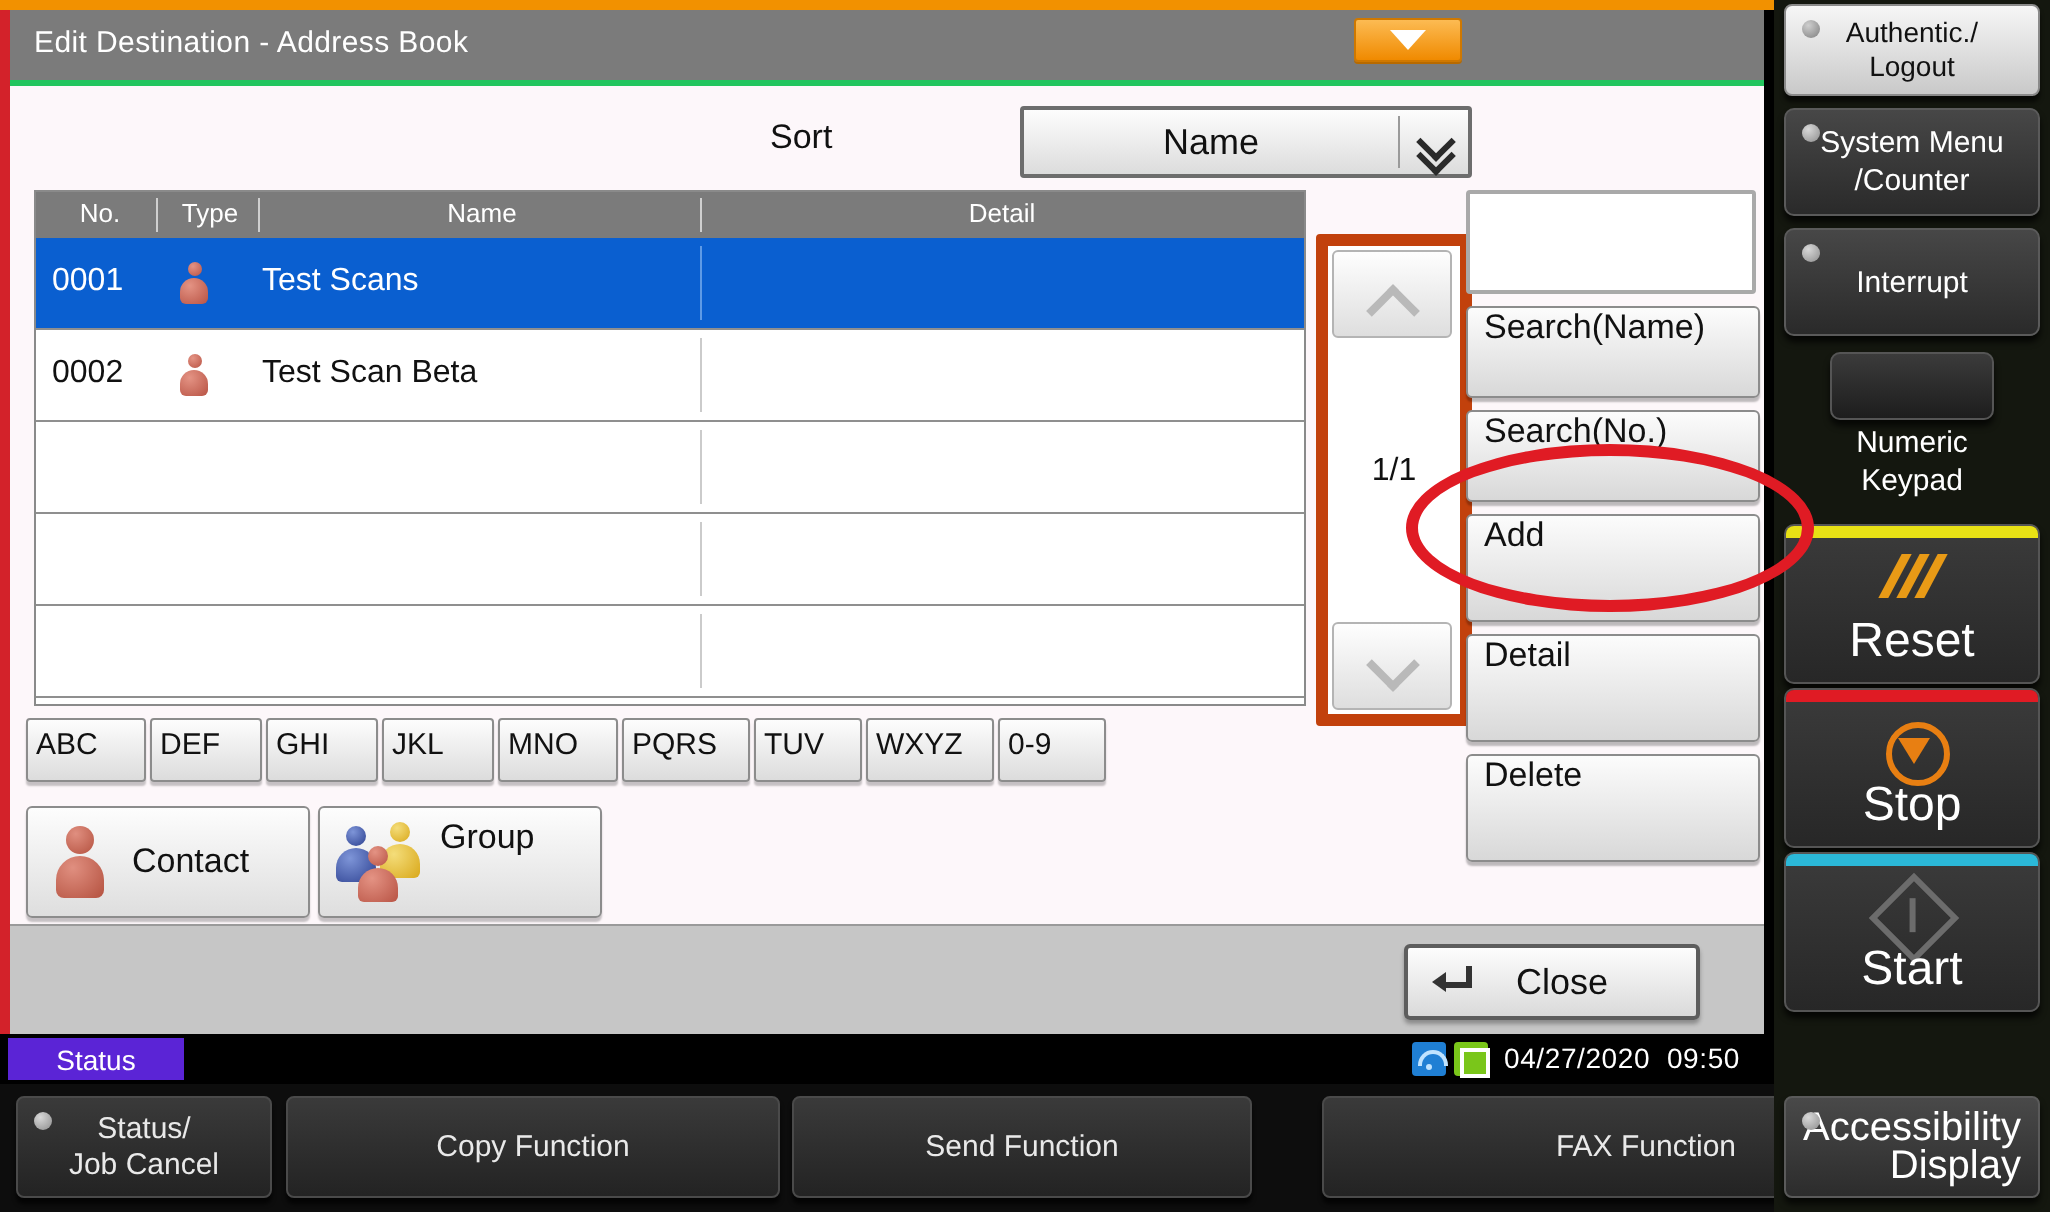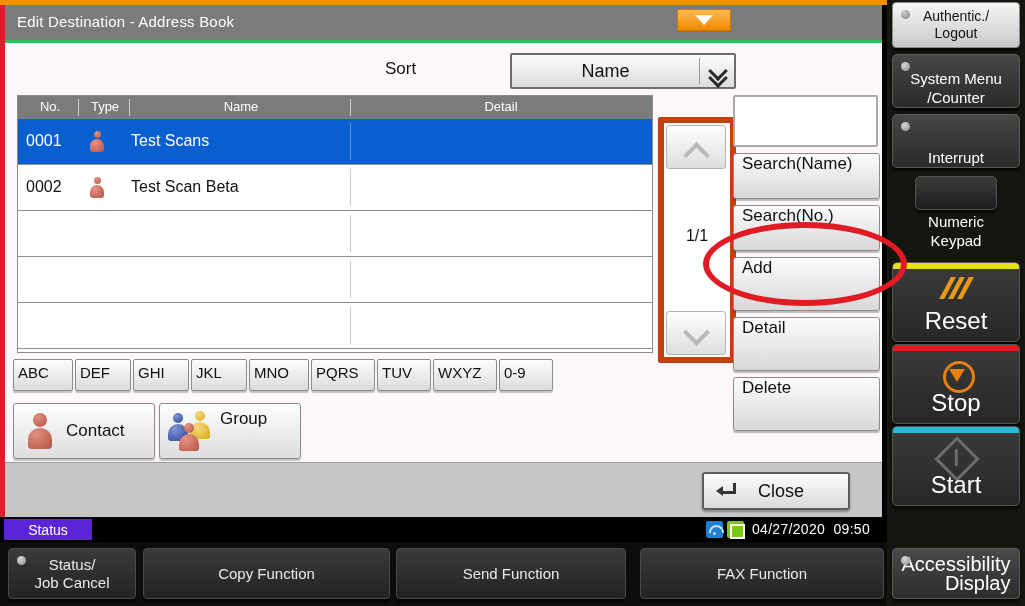--- a/index.html
+++ b/index.html
@@ -137,21 +137,21 @@
 
   
   #rightcol{position:absolute;left:887px;top:0;width:138px;height:606px;background:#14170f;}
   #rc-authbtn{position:absolute;left:5px;top:2px;width:126px;height:44px;border-radius:4px;
      background:linear-gradient(#f6f6f6,#c9c9c9);border:1px solid #8a8a8a;
      box-shadow:0 3px 2px rgba(0,0,0,.6);display:flex;align-items:center;justify-content:center;}
   #rc-authbtn .lbl{font-size:14px;color:#111;text-align:center;line-height:17px;}
   #rc-authbtn .ledsm{background:radial-gradient(circle at 35% 30%,#cfcfcf,#7e7e7e);}
   .rcbtn{position:absolute;left:5px;width:126px;border-radius:5px;
      background:linear-gradient(#474747,#2a2a2a);border:1px solid #5a5a5a;
-     box-shadow:0 3px 3px rgba(0,0,0,.75);display:flex;align-items:flex-end;justify-content:center;}
+     box-shadow:0 3px 3px rgba(0,0,0,.75);display:flex;align-items:center;justify-content:center;}
   .rcbtn .lbl{font-size:15px;color:#fff;text-align:center;line-height:19px;}
   #rc-sysmenu{top:54px;height:52px;}
   #rc-interrupt{top:114px;height:52px;}
   #rc-keypad{position:absolute;left:28px;top:176px;width:80px;height:32px;border-radius:5px;
      background:linear-gradient(#3b3b3b,#1d1d1d);border:1px solid #555;box-shadow:0 3px 3px rgba(0,0,0,.7);}
   #rc-keypad-lbl{position:absolute;left:0;top:212px;width:138px;text-align:center;
      font-size:15px;color:#fff;line-height:19px;}
   .bigkey{position:absolute;left:5px;width:126px;height:78px;border-radius:5px;
      background:linear-gradient(#3b3b3b,#272727);border:1px solid #555;
      box-shadow:0 3px 3px rgba(0,0,0,.75);overflow:hidden;}
@@ -369,21 +369,21 @@
       <div class="hardkey" style="left:8px;width:126px;">
         <span class="ledsm"></span>
         <span class="lbl"><span>Status/</span><br><span>Job Cancel</span></span>
       </div>
       <div class="hardkey" style="left:143px;width:245px;">
         <span class="lbl">Copy Function</span>
       </div>
       <div class="hardkey" style="left:396px;width:228px;">
         <span class="lbl">Send Function</span>
       </div>
-      <div class="hardkey" style="left:640px;width:242px;">
+      <div class="hardkey" style="left:661px;width:242px;padding-left:40px;">
         <span class="lbl">FAX Function</span>
       </div>
     </div>
   </div>
 
   <div id="rightcol">
     <div id="rc-authbtn">
       <span class="ledsm"></span>
       <span class="lbl"><span>Authentic./</span><br><span>Logout</span></span>
     </div>

